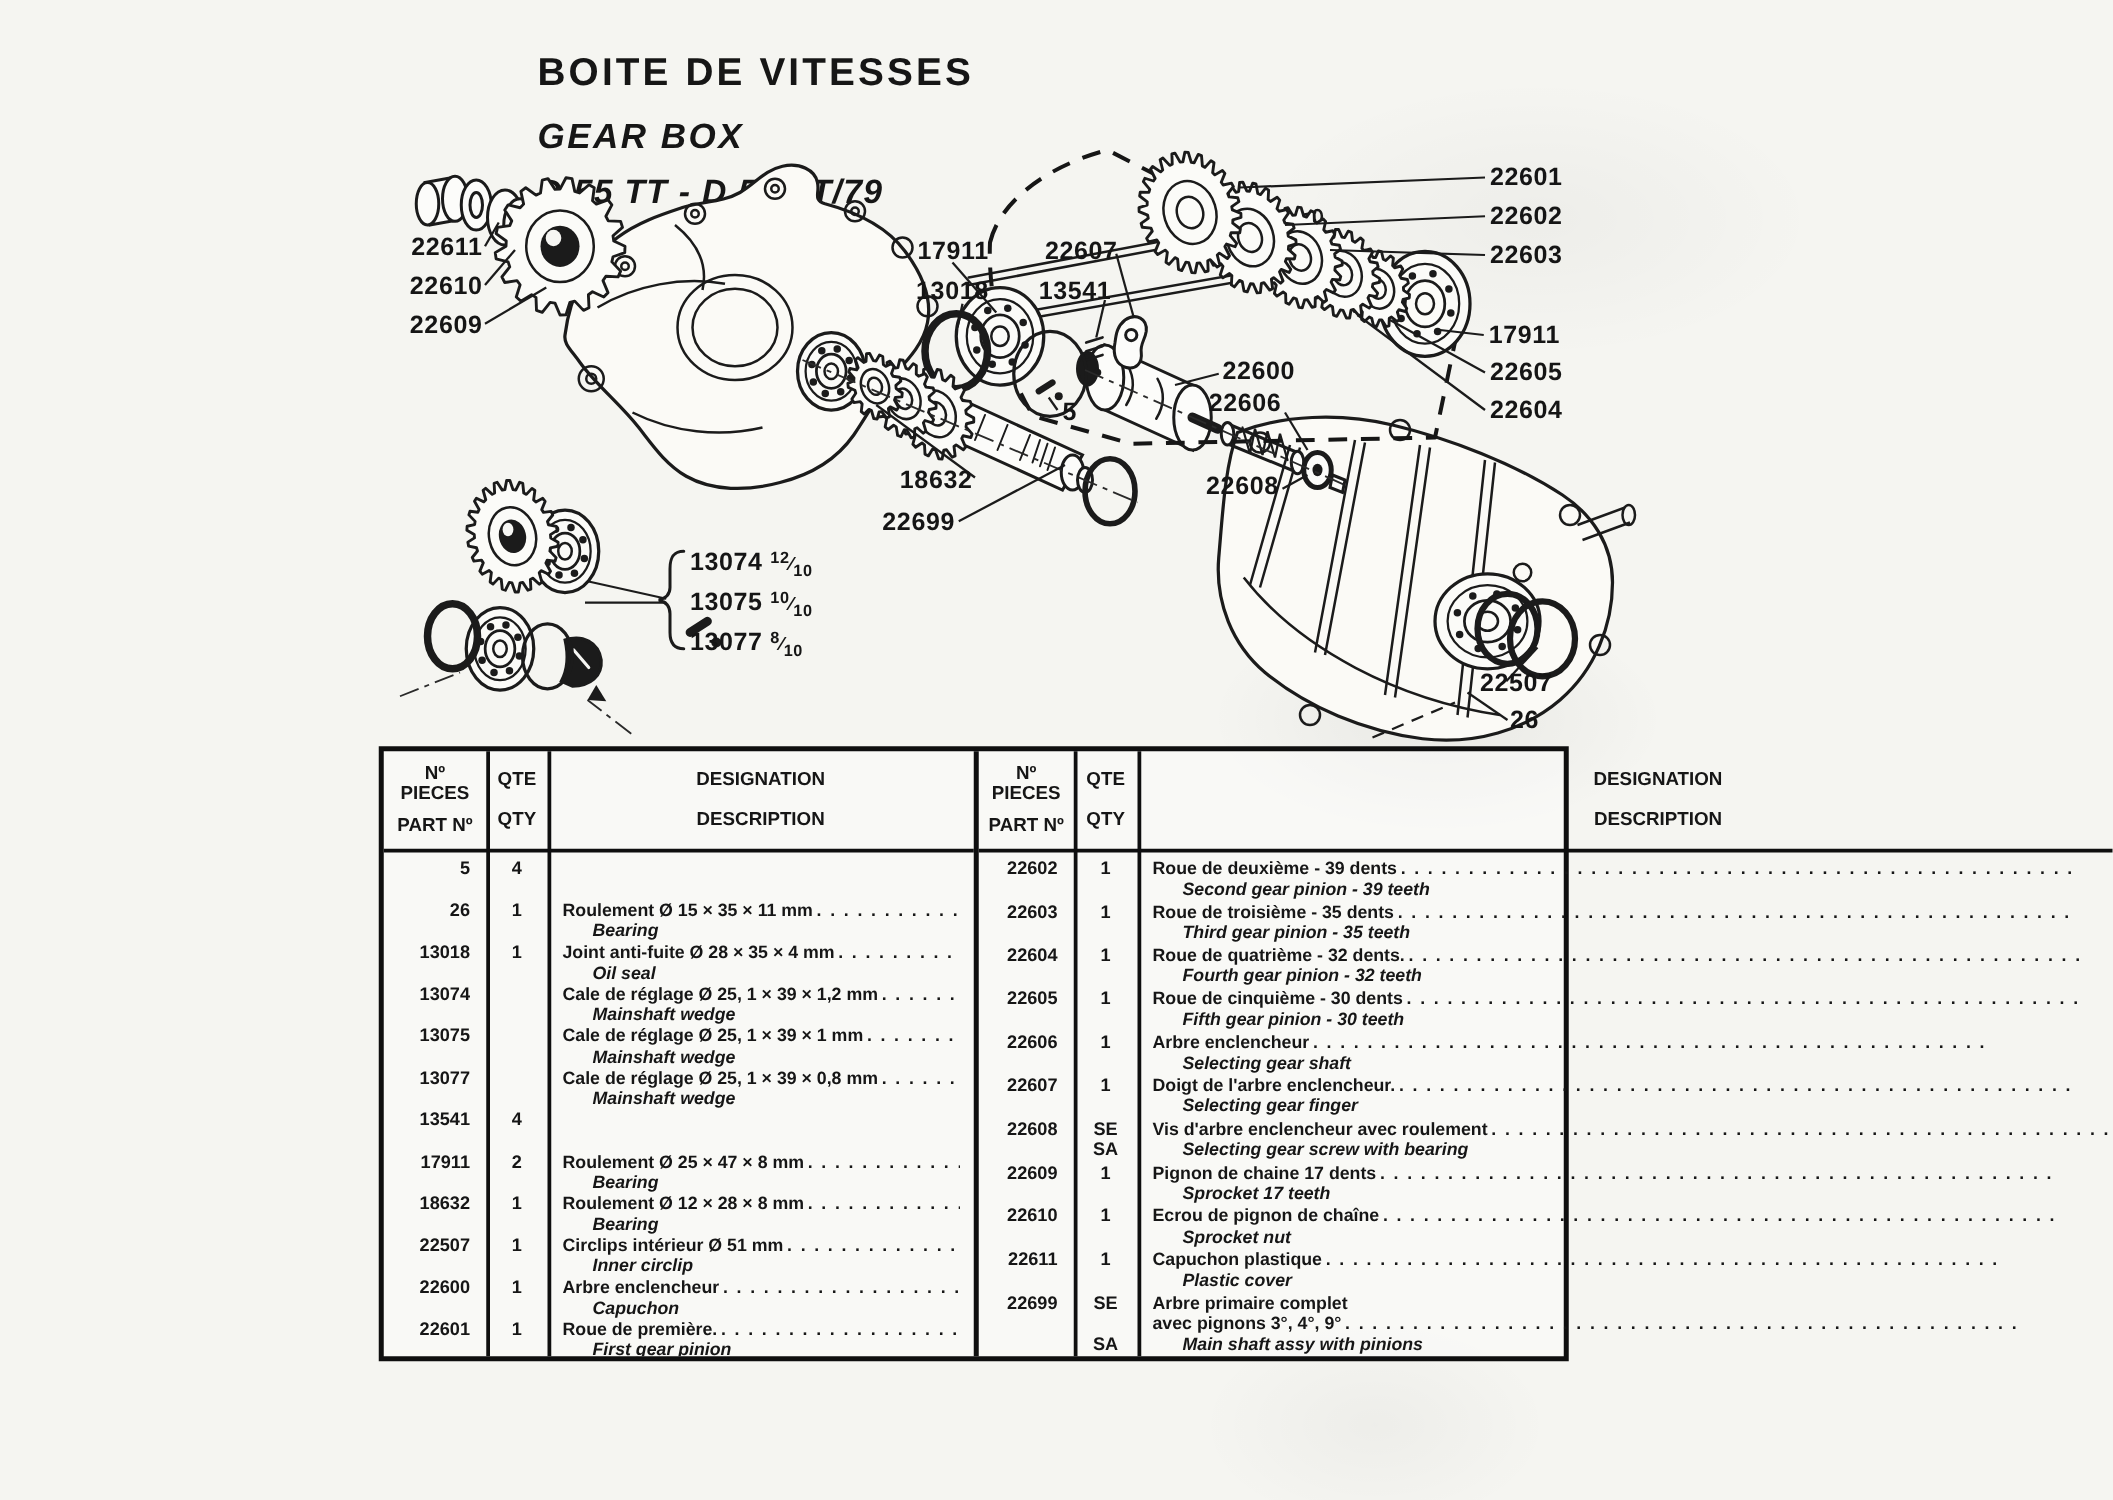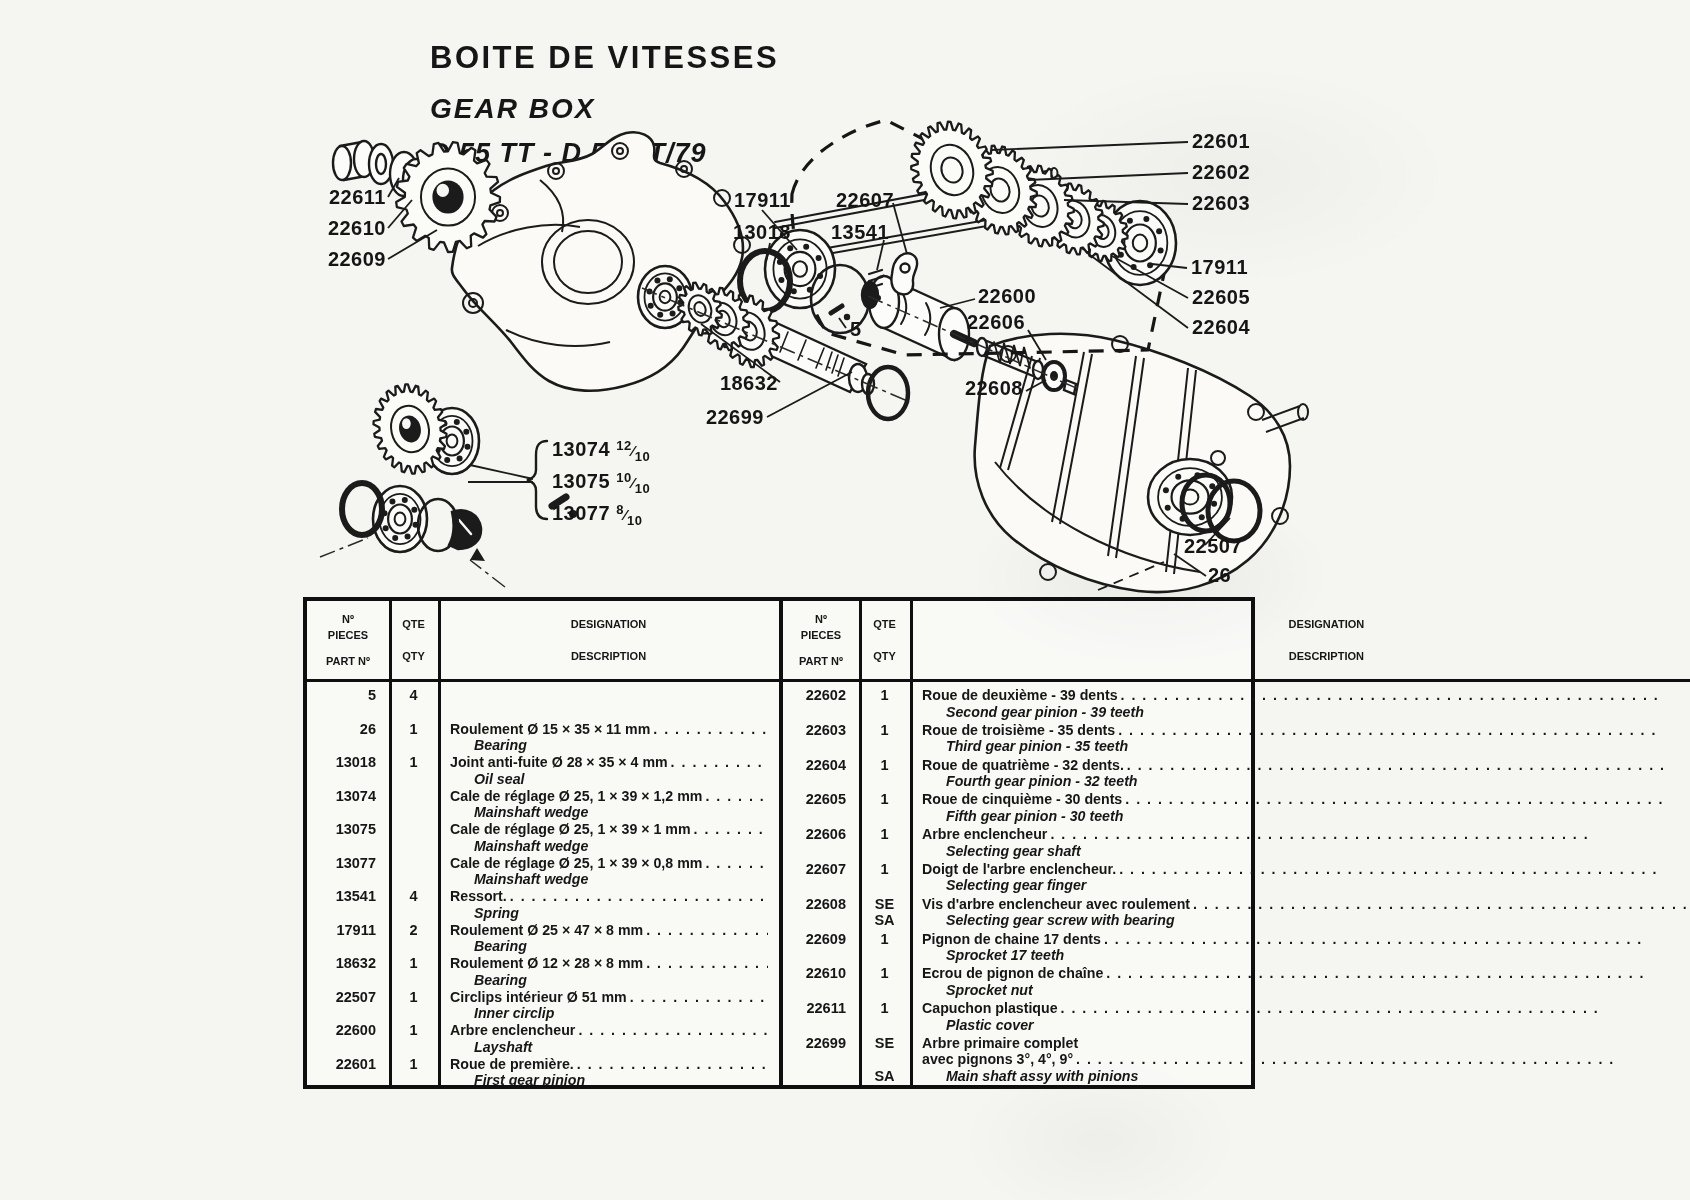--- a/index.html
+++ b/index.html
@@ -24,21 +24,21 @@
   #table-wrap{position:absolute;left:303px;top:597px;width:952px;height:492px;
     border:4px solid #0f0f0f;display:flex;box-sizing:border-box;background:rgba(255,255,255,.4)}
   .half{position:relative;display:flex;flex-direction:column;box-sizing:border-box}
   .half.left{width:476px;border-right:4px solid #0f0f0f}
   .half.right{flex:1}
   .vline{position:absolute;top:0;bottom:0;width:2.5px;background:#0f0f0f}
   .left .v1{left:82px}.left .v2{left:131px}
   .right .v1{left:76px}.right .v2{left:127px}
   .thead{height:78px;border-bottom:3px solid #0f0f0f;display:flex;flex:0 0 auto}
   .th{display:flex;flex-direction:column;justify-content:space-evenly;align-items:center;
-      font-weight:bold;font-size:11px;line-height:16px;text-align:center}
+      font-weight:bold;font-size:15px;line-height:16px;text-align:center}
   .th-part{width:82px}.right .th-part{width:76px}
   .th-qty{width:49px}.right .th-qty{width:51px}
   .th-desc{flex:1}
   .tbody{flex:1;padding-top:5px;overflow:hidden}
   .prow{display:flex;height:33.5px}
   .right .prow{height:34.8px}
   .right .prow.tall{height:54px}
   .c-part{width:82px;text-align:right;padding-right:13px;font-weight:bold;font-size:14.5px;
           box-sizing:border-box;line-height:16.5px}
   .right .c-part{width:76px}
@@ -450,27 +450,20 @@
               <span class="dots"></span>
             </div>
             <div class="en-line">Mainshaft wedge</div>
           </div>
         </div>
         <div class="prow">
           <div class="c-part">13541</div>
           <div class="c-qty">
             <div class="qline">4</div>
           </div>
-          <div class="c-desc">
-            <div class="fr-line">
-              <span>Ressort.</span>
-              <span class="dots"></span>
-            </div>
-            <div class="en-line">Spring</div>
-          </div>
         </div>
         <div class="prow">
           <div class="c-part">17911</div>
           <div class="c-qty">
             <div class="qline">2</div>
           </div>
           <div class="c-desc">
             <div class="fr-line">
               <span>Roulement Ø 25 × 47 × 8 mm</span>
               <span class="dots"></span>
@@ -507,21 +500,21 @@
         <div class="prow">
           <div class="c-part">22600</div>
           <div class="c-qty">
             <div class="qline">1</div>
           </div>
           <div class="c-desc">
             <div class="fr-line">
               <span>Arbre enclencheur</span>
               <span class="dots"></span>
             </div>
-            <div class="en-line">Layshaft</div>
+            <div class="en-line">Capuchon</div>
           </div>
         </div>
         <div class="prow">
           <div class="c-part">22601</div>
           <div class="c-qty">
             <div class="qline">1</div>
           </div>
           <div class="c-desc">
             <div class="fr-line">
               <span>Roue de première.</span>

